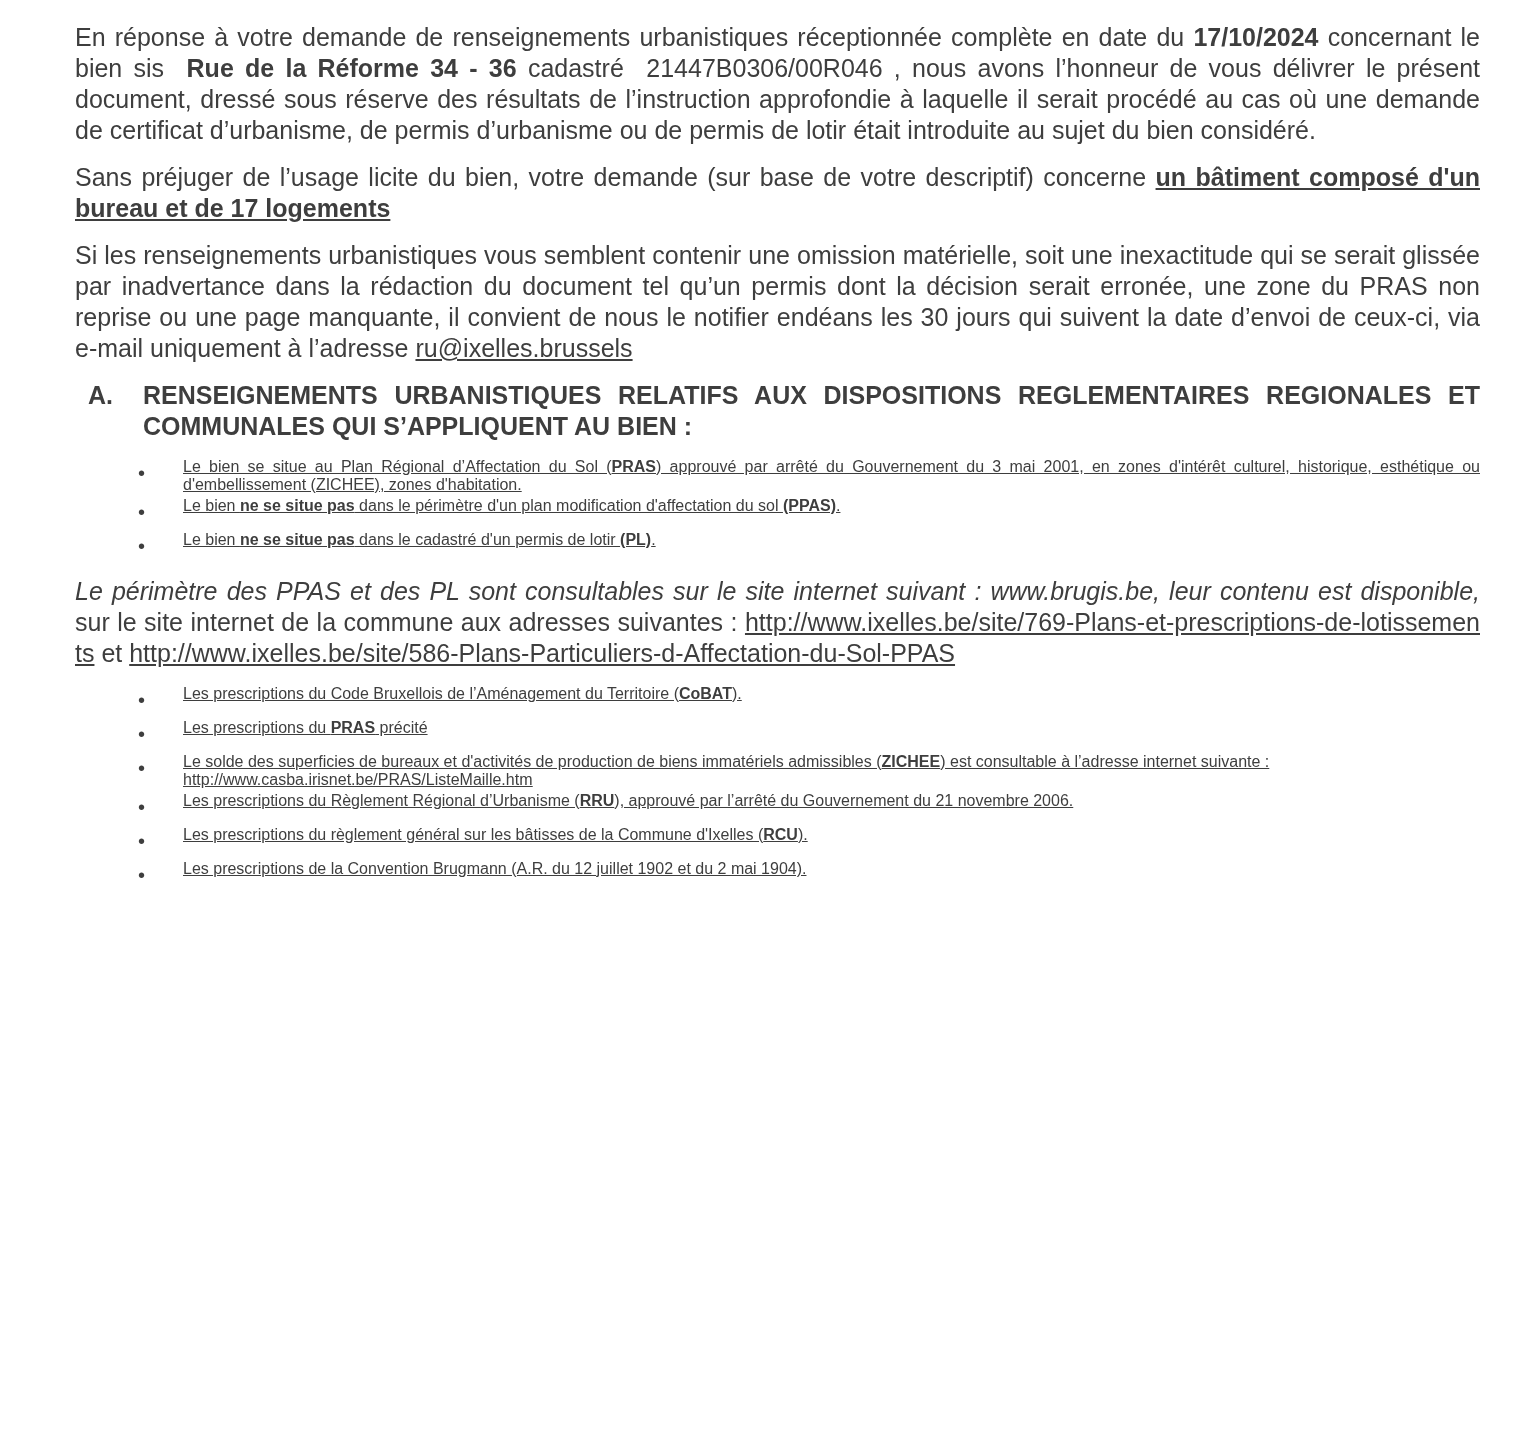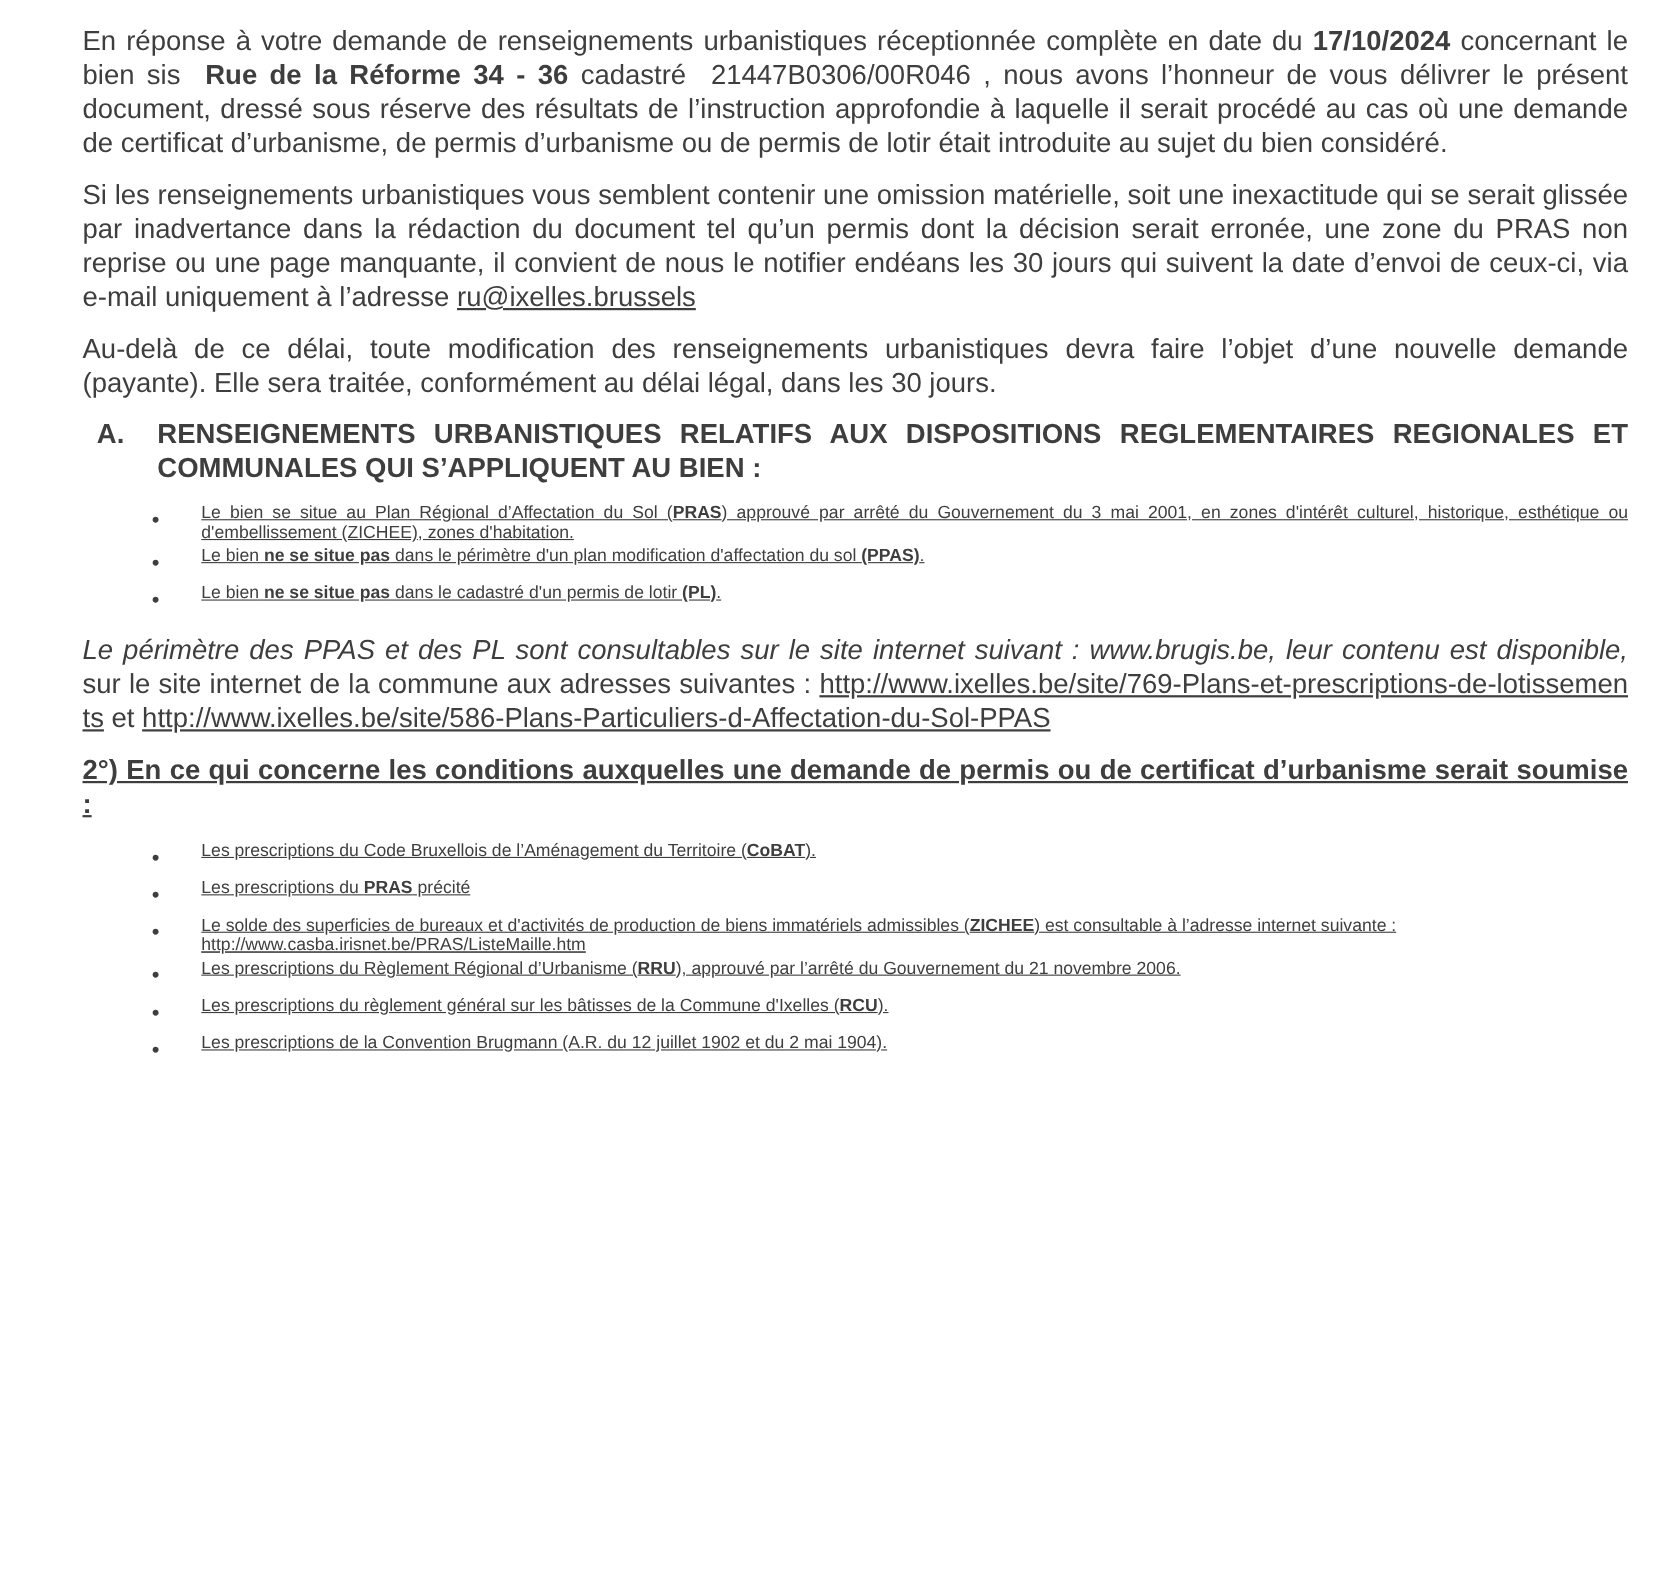--- a/index.html
+++ b/index.html
@@ -71,42 +71,41 @@
     flex: 1;
     text-align: justify;
     text-decoration: underline;
   }
 </style>
 </head>
 <body>
 
 <div class="page">
     <p class="block"><span>En réponse à votre demande de renseignements urbanistiques réceptionnée complète en date du </span><span class="b">17/10/2024</span><span> concernant le bien sis&nbsp; </span><span class="b">Rue de la Réforme 34 - 36</span><span> cadastré&nbsp; 21447B0306/00R046&nbsp;, nous avons l’honneur de vous délivrer le présent document, dressé sous réserve des résultats de l’instruction approfondie à laquelle il serait procédé au cas où une demande de certificat d’urbanisme, de permis d’urbanisme ou de permis de lotir était introduite au sujet du bien considéré.</span></p>
+    <p class="block"><span>Sans préjuger de l’usage licite du bien, votre demande (sur base de votre descriptif) concerne </span><span class="b u">un bâtiment composé d'un bureau et de 17 logements</span></p>
     <p class="block"><span>Si les renseignements urbanistiques vous semblent contenir une omission matérielle, soit une inexactitude qui se serait glissée par inadvertance dans la rédaction du document tel qu’un permis dont la décision serait erronée, une zone du PRAS non reprise ou une page manquante, il convient de nous le notifier endéans les 30 jours qui suivent la date d’envoi de ceux-ci, via e-mail uniquement à l’adresse </span><a class="link" href="#">ru@ixelles.brussels</a></p>
-    <p class="block"><span>Au-delà de ce délai, toute modification des renseignements urbanistiques devra faire l’objet d’une nouvelle demande (payante). Elle sera traitée, conformément au délai légal, dans les 30 jours.</span></p>
     <div class="block heading-lettered">
       <span class="h-label">A.</span>
       <span class="h-text">RENSEIGNEMENTS URBANISTIQUES RELATIFS AUX DISPOSITIONS REGLEMENTAIRES REGIONALES ET COMMUNALES QUI S’APPLIQUENT AU BIEN :</span>
     </div>
     <ul class="bullets">
       <li>
         <span class="marker">•</span>
         <span class="li-body"><span>Le bien se situe au Plan Régional d’Affectation du Sol (</span><span class="b">PRAS</span><span>) approuvé par arrêté du Gouvernement du 3 mai 2001, en zones d'intérêt culturel, historique, esthétique ou d'embellissement (ZICHEE), zones d'habitation.</span></span>
       </li>
       <li>
         <span class="marker">•</span>
         <span class="li-body"><span>Le bien </span><span class="b">ne se situe pas</span><span> dans le périmètre d'un plan modification d'affectation du sol </span><span class="b">(PPAS)</span><span>.</span></span>
       </li>
       <li>
         <span class="marker">•</span>
         <span class="li-body"><span>Le bien </span><span class="b">ne se situe pas</span><span> dans le cadastré d'un permis de lotir </span><span class="b">(PL)</span><span>.</span></span>
       </li>
     </ul>
     <p class="block"><span class="i">Le périmètre des PPAS et des PL sont consultables sur le site internet suivant : www.brugis.be, leur contenu est disponible,</span><span> sur le site internet de la commune aux adresses suivantes : </span><a class="link" href="#">http://www.ixelles.be/site/769-Plans-et-prescriptions-de-lotissements</a><span> et </span><a class="link" href="#">http://www.ixelles.be/site/586-Plans-Particuliers-d-Affectation-du-Sol-PPAS</a></p>
-    <p class="block subheading"><span class="b u">2°) En ce qui concerne les conditions auxquelles une demande de permis ou de certificat d’urbanisme serait soumise :</span></p>
     <ul class="bullets">
       <li>
         <span class="marker">•</span>
         <span class="li-body"><span>Les prescriptions du Code Bruxellois de l’Aménagement du Territoire (</span><span class="b">CoBAT</span><span>).</span></span>
       </li>
       <li>
         <span class="marker">•</span>
         <span class="li-body"><span>Les prescriptions du </span><span class="b">PRAS</span><span> précité</span></span>
       </li>
       <li>

